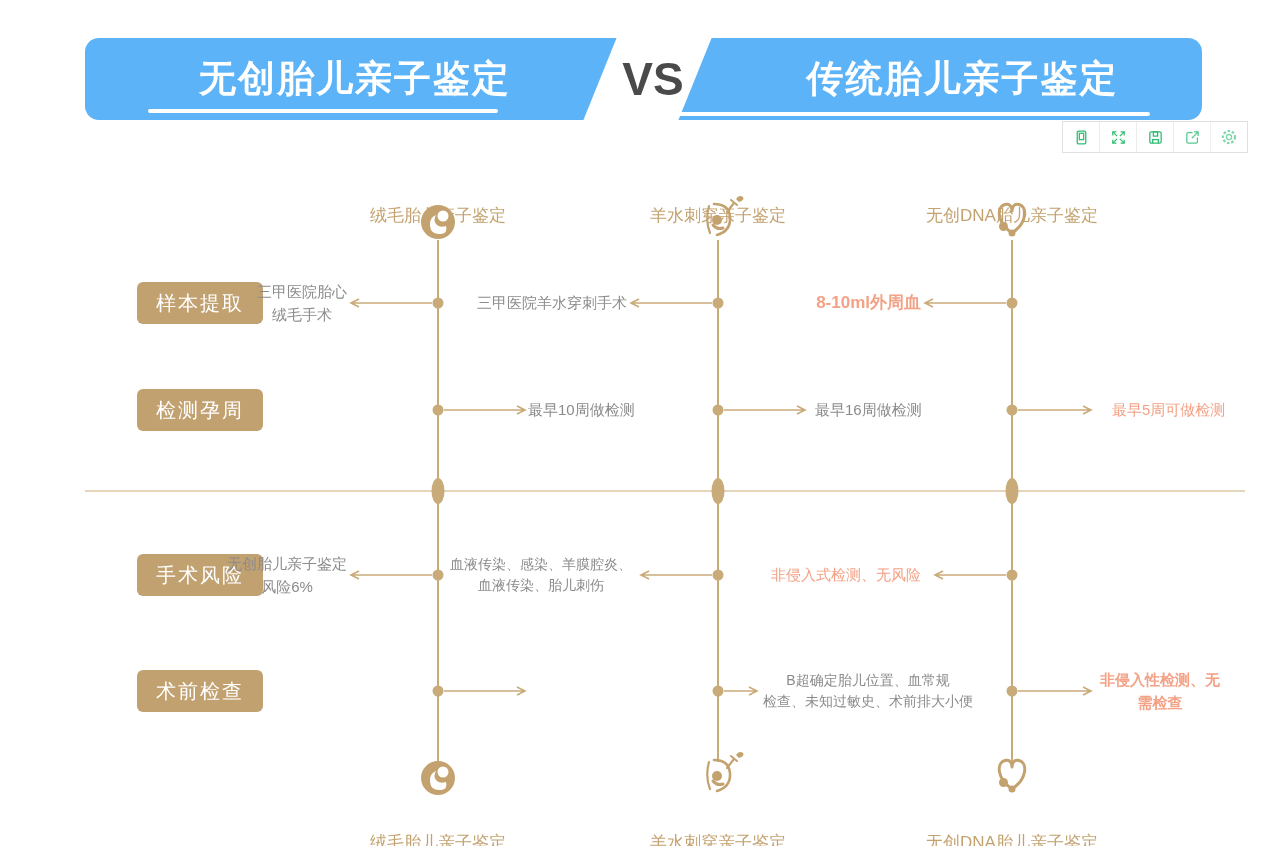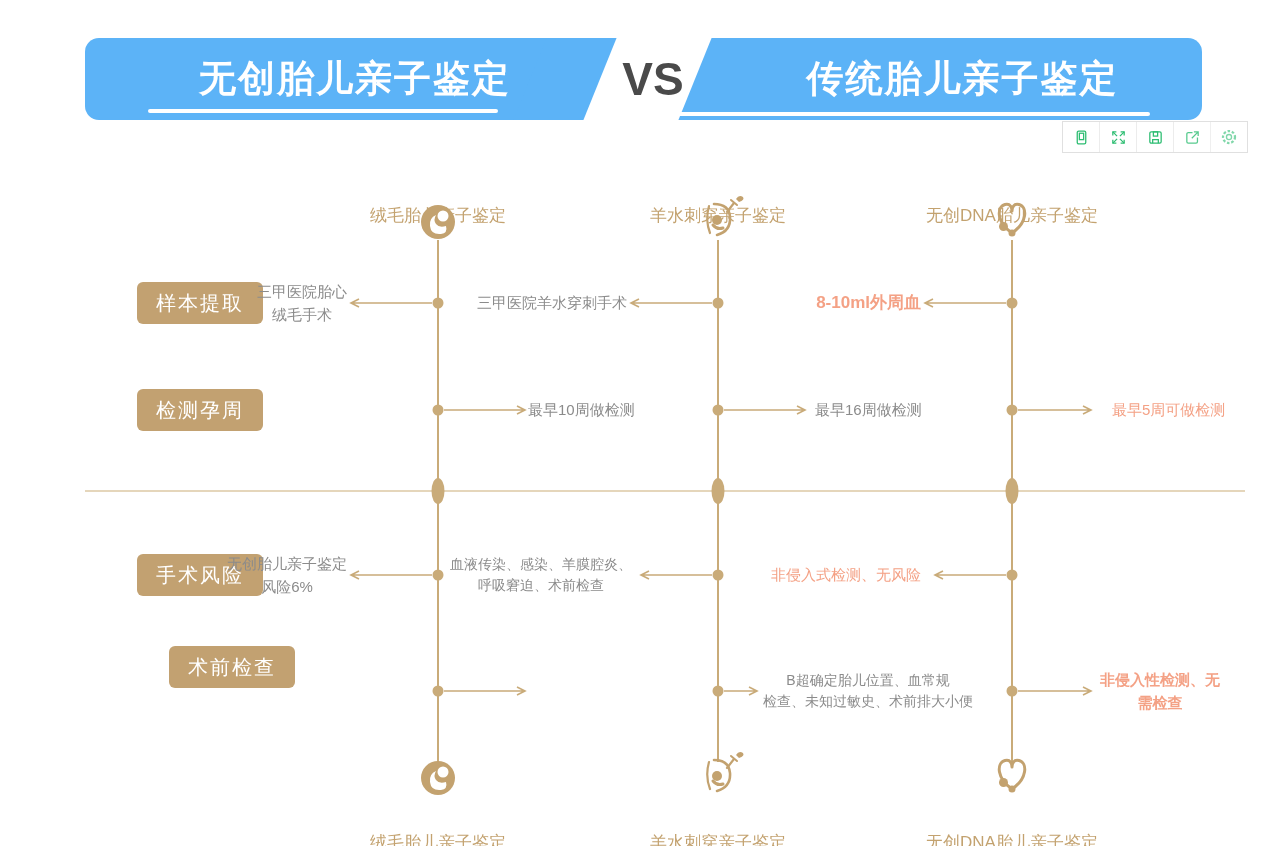--- a/index.html
+++ b/index.html
@@ -173,21 +173,21 @@
   <div class="col-cap" style="left:288px;top:176px;">绒毛胎儿亲子鉴定</div>
   <div class="col-cap" style="left:568px;top:176px;">羊水刺穿亲子鉴定</div>
   <div class="col-cap" style="left:862px;top:176px;">无创DNA胎儿亲子鉴定</div>
   <div class="col-cap" style="left:288px;top:803px;">绒毛胎儿亲子鉴定</div>
   <div class="col-cap" style="left:568px;top:803px;">羊水刺穿亲子鉴定</div>
   <div class="col-cap" style="left:862px;top:803px;">无创DNA胎儿亲子鉴定</div>
 
   <div class="row-label" style="top:282px;">样本提取</div>
   <div class="row-label" style="top:389px;">检测孕周</div>
   <div class="row-label" style="top:554px;">手术风险</div>
-  <div class="row-label" style="top:646px;margin-left:32px;">术前检查</div>
+  <div class="row-label" style="top:670px;">术前检查</div>
 
   <div class="cell" style="right:937px;top:303px;">
     <div>三甲医院胎心</div>
     <div>绒毛手术</div>
   </div>
   <div class="cell" style="right:657px;top:303px;">
     <div>三甲医院羊水穿刺手术</div>
   </div>
   <div class="cell hl bold fs17" style="right:363px;top:303px;">
     <div>8-10ml外周血</div>
@@ -202,21 +202,21 @@
   <div class="cell hl" style="left:1100px;top:410px;margin-left:12px;">
     <div>最早5周可做检测</div>
   </div>
 
   <div class="cell" style="right:937px;top:575px;">
     <div>无创胎儿亲子鉴定</div>
     <div>风险6%</div>
   </div>
   <div class="cell fs14" style="right:652px;top:575px;">
     <div>血液传染、感染、羊膜腔炎、</div>
-    <div>呼吸窘迫、术前检查</div>
+    <div>血液传染、胎儿刺伤</div>
   </div>
   <div class="cell hl" style="right:363px;top:575px;">
     <div>非侵入式检测、无风险</div>
   </div>
 
   <div class="cell fs14" style="left:763px;top:691px;">
     <div>B超确定胎儿位置、血常规</div>
     <div>检查、未知过敏史、术前排大小便</div>
   </div>
   <div class="cell hl bold" style="left:1100px;top:691px;">

